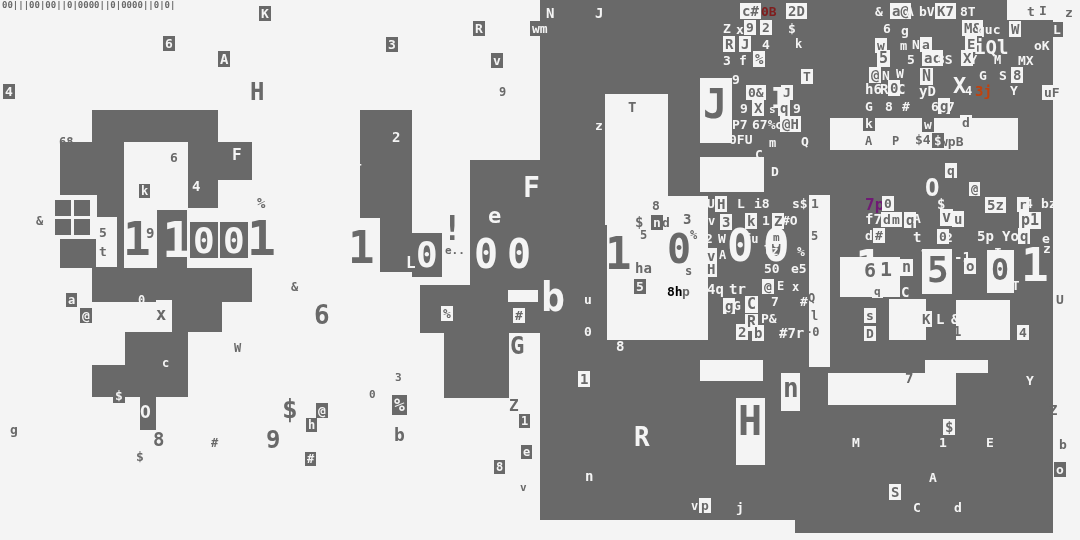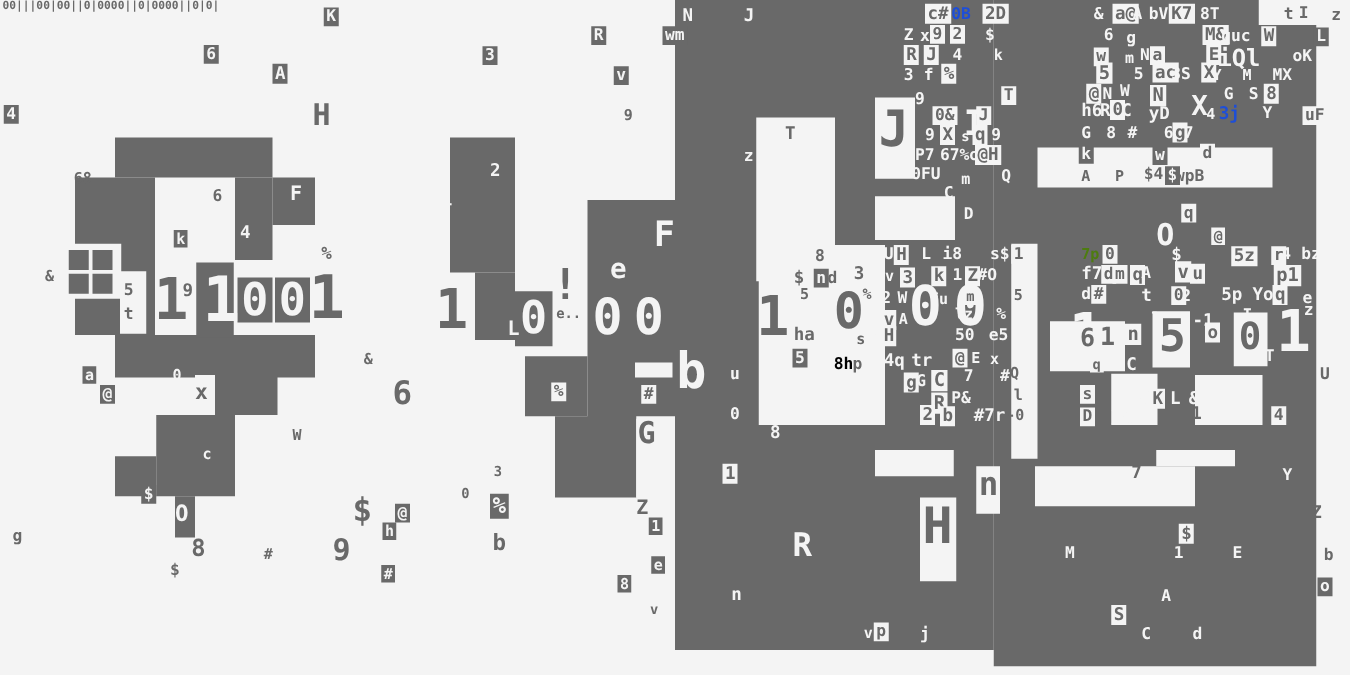--- a/index.html
+++ b/index.html
@@ -147,21 +147,21 @@
       <div class="gl" style="left: 584px; top: 293px; font-size: 13px; color: rgb(244, 244, 244);">u</div>
       <div class="gl" style="left: 584px; top: 325px; font-size: 13px; color: rgb(244, 244, 244);">0</div>
       <div class="gl" style="left: 616px; top: 339px; font-size: 14px; color: rgb(244, 244, 244);">8</div>
       <div class="gl" style="left: 546px; top: 6px; font-size: 14px; color: rgb(244, 244, 244);">N</div>
       <div class="gl" style="left: 595px; top: 6px; font-size: 14px; color: rgb(244, 244, 244);">J</div>
       <div class="gl" style="left: 595px; top: 119px; font-size: 13px; color: rgb(244, 244, 244);">z</div>
       <div class="gl boxed" style="left: 626px; top: 99px; font-size: 14px; color: rgb(105, 105, 105); background: rgb(244, 244, 244);">T</div>
       <div class="gl" style="left: 703px; top: 84px; font-size: 40px; color: rgb(105, 105, 105);">J</div>
       <div class="gl" style="left: 771px; top: 85px; font-size: 28px; color: rgb(244, 244, 244);">I</div>
       <div class="gl boxed" style="left: 740px; top: 3px; font-size: 14px; color: rgb(105, 105, 105); background: rgb(244, 244, 244);">c#</div>
-      <div class="gl" style="left: 761px; top: 5px; font-size: 13px; color: #1d4ed8;">0B</div>
+      <div class="gl" style="left: 761px; top: 5px; font-size: 13px; color: #7f1d1d;">0B</div>
       <div class="gl boxed" style="left: 786px; top: 3px; font-size: 14px; color: rgb(105, 105, 105); background: rgb(244, 244, 244);">2D</div>
       <div class="gl" style="left: 723px; top: 22px; font-size: 13px; color: rgb(244, 244, 244);">Z</div>
       <div class="gl" style="left: 736px; top: 23px; font-size: 13px; color: rgb(244, 244, 244);">x</div>
       <div class="gl boxed" style="left: 744px; top: 20px; font-size: 13px; color: rgb(105, 105, 105); background: rgb(244, 244, 244);">9</div>
       <div class="gl boxed" style="left: 760px; top: 20px; font-size: 13px; color: rgb(105, 105, 105); background: rgb(244, 244, 244);">2</div>
       <div class="gl" style="left: 788px; top: 22px; font-size: 13px; color: rgb(244, 244, 244);">$</div>
       <div class="gl boxed" style="left: 723px; top: 36px; font-size: 14px; color: rgb(105, 105, 105); background: rgb(244, 244, 244);">R</div>
       <div class="gl boxed" style="left: 739px; top: 36px; font-size: 14px; color: rgb(105, 105, 105); background: rgb(244, 244, 244);">J</div>
       <div class="gl" style="left: 762px; top: 38px; font-size: 13px; color: rgb(244, 244, 244);">4</div>
       <div class="gl" style="left: 795px; top: 38px; font-size: 12px; color: rgb(244, 244, 244);">k</div>
@@ -222,21 +222,21 @@
       <div class="gl" style="left: 979px; top: 69px; font-size: 13px; color: rgb(244, 244, 244);">G</div>
       <div class="gl" style="left: 999px; top: 69px; font-size: 13px; color: rgb(244, 244, 244);">S</div>
       <div class="gl boxed" style="left: 1011px; top: 67px; font-size: 14px; color: rgb(105, 105, 105); background: rgb(244, 244, 244);">8</div>
       <div class="gl" style="left: 865px; top: 82px; font-size: 14px; color: rgb(244, 244, 244);">h6</div>
       <div class="gl" style="left: 880px; top: 82px; font-size: 14px; color: rgb(244, 244, 244);">R</div>
       <div class="gl boxed" style="left: 888px; top: 80px; font-size: 14px; color: rgb(105, 105, 105); background: rgb(244, 244, 244);">0</div>
       <div class="gl" style="left: 897px; top: 82px; font-size: 14px; color: rgb(244, 244, 244);">C</div>
       <div class="gl" style="left: 919px; top: 84px; font-size: 14px; color: rgb(244, 244, 244);">yD</div>
       <div class="gl" style="left: 953px; top: 75px; font-size: 22px; color: rgb(244, 244, 244);">X</div>
       <div class="gl" style="left: 965px; top: 85px; font-size: 12px; color: rgb(244, 244, 244);">4</div>
-      <div class="gl" style="left: 975px; top: 84px; font-size: 14px; color: #1d4ed8;">3j</div>
+      <div class="gl" style="left: 975px; top: 84px; font-size: 14px; color: #c2410c;">3j</div>
       <div class="gl" style="left: 1010px; top: 84px; font-size: 13px; color: rgb(244, 244, 244);">Y</div>
       <div class="gl boxed" style="left: 1042px; top: 85px; font-size: 13px; color: rgb(105, 105, 105); background: rgb(244, 244, 244);">uF</div>
       <div class="gl" style="left: 865px; top: 100px; font-size: 13px; color: rgb(244, 244, 244);">G</div>
       <div class="gl" style="left: 885px; top: 100px; font-size: 13px; color: rgb(244, 244, 244);">8</div>
       <div class="gl" style="left: 902px; top: 100px; font-size: 13px; color: rgb(244, 244, 244);">#</div>
       <div class="gl" style="left: 931px; top: 100px; font-size: 13px; color: rgb(244, 244, 244);">6</div>
       <div class="gl boxed" style="left: 938px; top: 98px; font-size: 14px; color: rgb(105, 105, 105); background: rgb(244, 244, 244);">g</div>
       <div class="gl" style="left: 947px; top: 100px; font-size: 13px; color: rgb(244, 244, 244);">7</div>
       <div class="gl boxed" style="left: 863px; top: 116px; font-size: 13px; color: rgb(244, 244, 244); background: rgb(105, 105, 105);">k</div>
       <div class="gl boxed" style="left: 922px; top: 117px; font-size: 13px; color: rgb(244, 244, 244); background: rgb(105, 105, 105);">w</div>
@@ -301,21 +301,21 @@
       <div class="gl boxed" style="left: 745px; top: 314px; font-size: 15px; color: rgb(105, 105, 105); background: rgb(244, 244, 244);">R</div>
       <div class="gl" style="left: 761px; top: 312px; font-size: 13px; color: rgb(244, 244, 244);">P&amp;</div>
       <div class="gl boxed" style="left: 736px; top: 324px; font-size: 14px; color: rgb(105, 105, 105); background: rgb(244, 244, 244);">2</div>
       <div class="gl boxed" style="left: 752px; top: 325px; font-size: 14px; color: rgb(105, 105, 105); background: rgb(244, 244, 244);">b</div>
       <div class="gl" style="left: 779px; top: 326px; font-size: 14px; color: rgb(244, 244, 244);">#7r</div>
       <div class="gl" style="left: 808px; top: 292px; font-size: 12px; color: rgb(105, 105, 105);">Q</div>
       <div class="gl" style="left: 811px; top: 310px; font-size: 12px; color: rgb(105, 105, 105);">l</div>
       <div class="gl" style="left: 805px; top: 326px; font-size: 12px; color: rgb(105, 105, 105);">-0</div>
       <div class="gl boxed" style="left: 809px; top: 196px; font-size: 13px; color: rgb(105, 105, 105); background: rgb(244, 244, 244);">1</div>
       <div class="gl" style="left: 811px; top: 230px; font-size: 12px; color: rgb(105, 105, 105);">5</div>
-      <div class="gl" style="left: 865px; top: 197px; font-size: 12px; color: #4d7c0f;">7p</div>
+      <div class="gl" style="left: 865px; top: 197px; font-size: 16px; color: #701a75;">7p</div>
       <div class="gl boxed" style="left: 882px; top: 196px; font-size: 13px; color: rgb(105, 105, 105); background: rgb(244, 244, 244);">0</div>
       <div class="gl" style="left: 937px; top: 197px; font-size: 14px; color: rgb(244, 244, 244);">$</div>
       <div class="gl" style="left: 865px; top: 212px; font-size: 14px; color: rgb(244, 244, 244);">f7</div>
       <div class="gl boxed" style="left: 881px; top: 212px; font-size: 13px; color: rgb(105, 105, 105); background: rgb(244, 244, 244);">d</div>
       <div class="gl boxed" style="left: 890px; top: 212px; font-size: 13px; color: rgb(105, 105, 105); background: rgb(244, 244, 244);">m</div>
       <div class="gl boxed" style="left: 904px; top: 212px; font-size: 14px; color: rgb(105, 105, 105); background: rgb(244, 244, 244);">q</div>
       <div class="gl" style="left: 913px; top: 212px; font-size: 13px; color: rgb(244, 244, 244);">A</div>
       <div class="gl boxed" style="left: 985px; top: 197px; font-size: 14px; color: rgb(105, 105, 105); background: rgb(244, 244, 244);">5z</div>
       <div class="gl boxed" style="left: 1017px; top: 197px; font-size: 13px; color: rgb(105, 105, 105); background: rgb(244, 244, 244);">r</div>
       <div class="gl" style="left: 1025px; top: 197px; font-size: 13px; color: rgb(244, 244, 244);">4</div>

